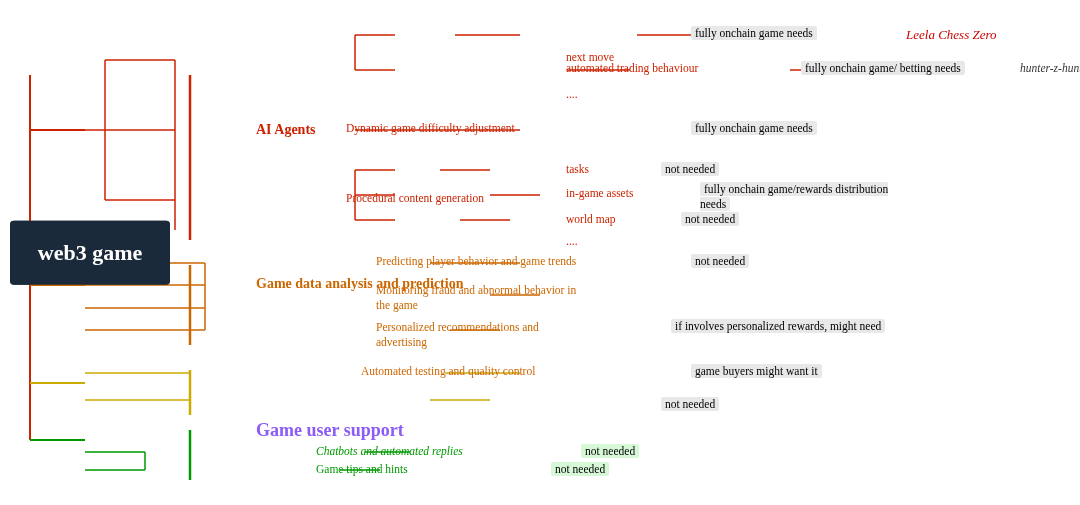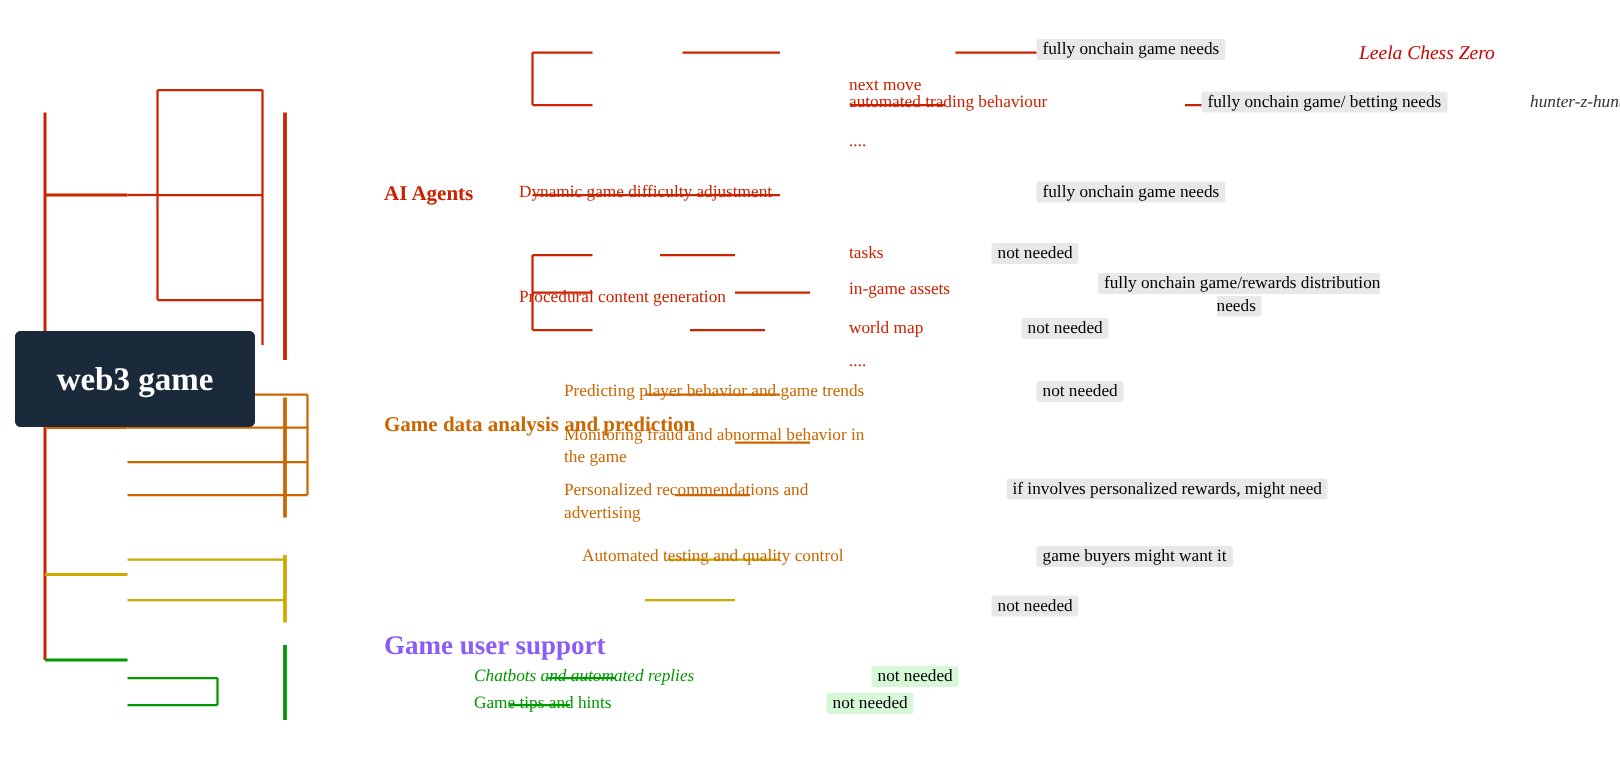--- a/index.html
+++ b/index.html
@@ -171,21 +171,21 @@
   <div class="branch-label text-red" style="left:396px; top:88px; font-size:11.5px;">....</div>
 
   <div class="branch-label" style="left:521px; top:122px; font-size:11.5px;"><span class="highlight-box">fully onchain game needs</span></div>
 
   <div class="branch-label text-red" style="left:396px; top:163px; font-size:11.5px;">tasks</div>
 
   <div class="branch-label" style="left:491px; top:163px; font-size:11.5px;"><span class="highlight-box">not needed</span></div>
 
   <div class="branch-label text-red" style="left:396px; top:187px; font-size:11.5px;">in-game assets</div>
 
-  <div class="branch-label" style="left:562px; top:182px; font-size:11.5px; line-height:1.3;text-align:center;"><span class="highlight-box">fully onchain game/rewards distribution<br>needs</span></div>
+  <div class="branch-label" style="left:530px; top:182px; font-size:11.5px; line-height:1.3;"><span class="highlight-box">fully onchain game/rewards distribution<br>needs</span></div>
 
   <div class="branch-label text-red" style="left:396px; top:213px; font-size:11.5px;">world map</div>
 
   <div class="branch-label" style="left:511px; top:213px; font-size:11.5px;"><span class="highlight-box">not needed</span></div>
 
   <div class="branch-label text-red" style="left:396px; top:235px; font-size:11.5px;">....</div>
 
   <div class="branch-label text-orange" style="left:86px; top:275px; font-size:14px; font-weight:bold; max-width:220px; line-height:1.3;">Game data analysis and prediction</div>
 
   <div class="branch-label text-orange" style="left:206px; top:255px; font-size:11.5px;">Predicting player behavior and game trends</div>
@@ -193,21 +193,21 @@
   <div class="branch-label" style="left:521px; top:255px; font-size:11.5px;"><span class="highlight-box">not needed</span></div>
 
   <div class="branch-label text-orange" style="left:206px; top:283px; font-size:11.5px; line-height:1.3; max-width:280px;">Monitoring fraud and abnormal behavior in<br>the game</div>
 
 
   <div class="branch-label" style="left:501px; top:320px; font-size:11.5px;"><span class="highlight-box">if involves personalized rewards, might need</span></div>
 
   <div class="branch-label text-orange" style="left:206px; top:320px; font-size:11.5px; line-height:1.3;">Personalized recommendations and<br>advertising</div>
 
 
-  <div class="branch-label text-orange" style="left:191px; top:365px; font-size:11.5px;margin-left:27px;">Automated testing and quality control</div>
+  <div class="branch-label text-orange" style="left:191px; top:365px; font-size:11.5px;">Automated testing and quality control</div>
 
   <div class="branch-label" style="left:521px; top:365px; font-size:11.5px;"><span class="highlight-box">game buyers might want it</span></div>
 
 
   <div class="branch-label" style="left:491px; top:398px; font-size:11.5px;"><span class="highlight-box">not needed</span></div>
 
   <div class="branch-label text-green" style="left:86px; top:420px; font-size:18px; font-weight:bold; color:#8b5cf6;">Game user support</div>
 
   <div class="branch-label text-green" style="left:146px; top:445px; font-size:11.5px; color:#009900;font-style:italic;">Chatbots and automated replies</div>
 

